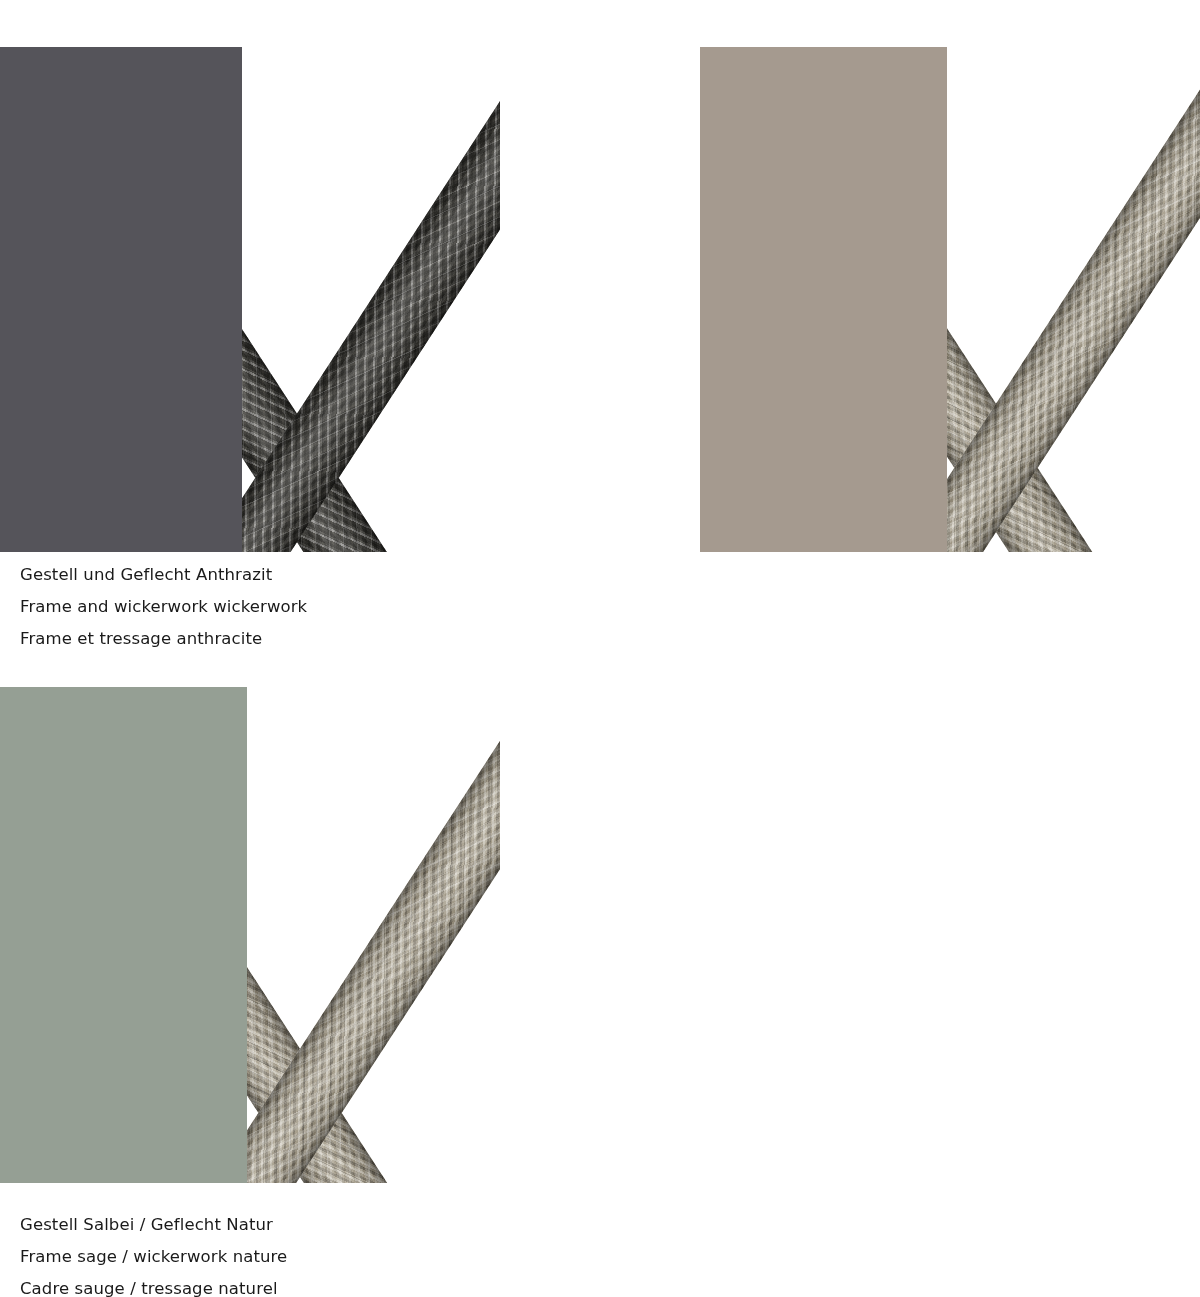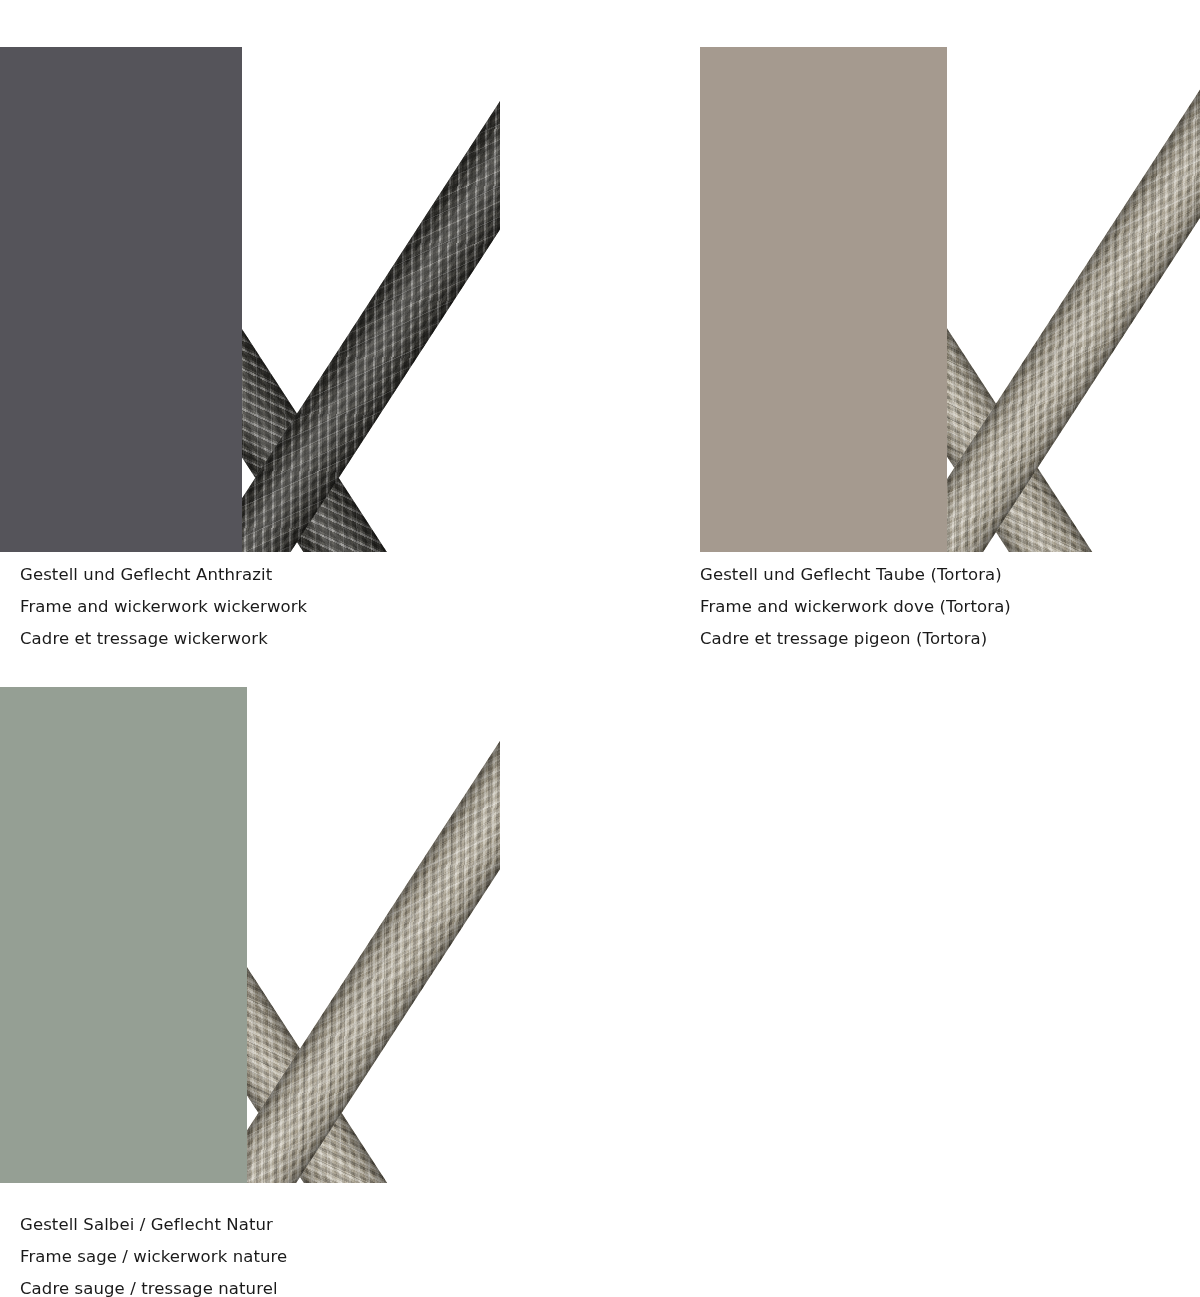--- a/index.html
+++ b/index.html
@@ -175,21 +175,21 @@
                 <div class="w4"></div>
             </div>
             <div class="shade"></div>
           </div>
         </div>
       </div>
     </div>
     <div class="caption" style="left:20px; top:512px;">
       <div class="caption-line">Gestell und Geflecht Anthrazit</div>
       <div class="caption-line">Frame and wickerwork wickerwork</div>
-      <div class="caption-line">Cadre et tressage wickerwork</div>
+      <div class="caption-line">Frame et tressage anthracite</div>
     </div>
   </div>
 
   <div class="card" style="left:700px; top:0px; width:500px;">
     <div class="card-figure" style="left:0; top:0; width:500px; height:505px;">
       <div class="color-block" style="width:247px; background:#A59A8F;"></div>
       <div class="photo" style="left:247px; width:253px;">
         <div class="strap" style="left:-84px; top:-130px; width:70px; height:800px;
                     transform:rotate(-33deg); transform-origin:50% 50%;">
           <div class="strap-inner">
@@ -209,25 +209,20 @@
               <div class="w1"></div>
                 <div class="w2"></div>
                 <div class="w3"></div>
                 <div class="w4"></div>
             </div>
             <div class="shade"></div>
           </div>
         </div>
       </div>
     </div>
-    <div class="caption" style="left:0px; top:512px;">
-      <div class="caption-line">Gestell und Geflecht Taube (Tortora)</div>
-      <div class="caption-line">Frame and wickerwork dove (Tortora)</div>
-      <div class="caption-line">Cadre et tressage pigeon (Tortora)</div>
-    </div>
   </div>
 
   <div class="card" style="left:0px; top:640px; width:620px;">
     <div class="card-figure" style="left:0; top:0; width:500px; height:496px;">
       <div class="color-block" style="width:247px; background:#959F94;"></div>
       <div class="photo" style="left:247px; width:253px;">
         <div class="strap" style="left:-80px; top:-120px; width:70px; height:790px;
                     transform:rotate(-33deg); transform-origin:50% 50%;">
           <div class="strap-inner">
             <div class="weave" style="background:#B5AD9B;">

